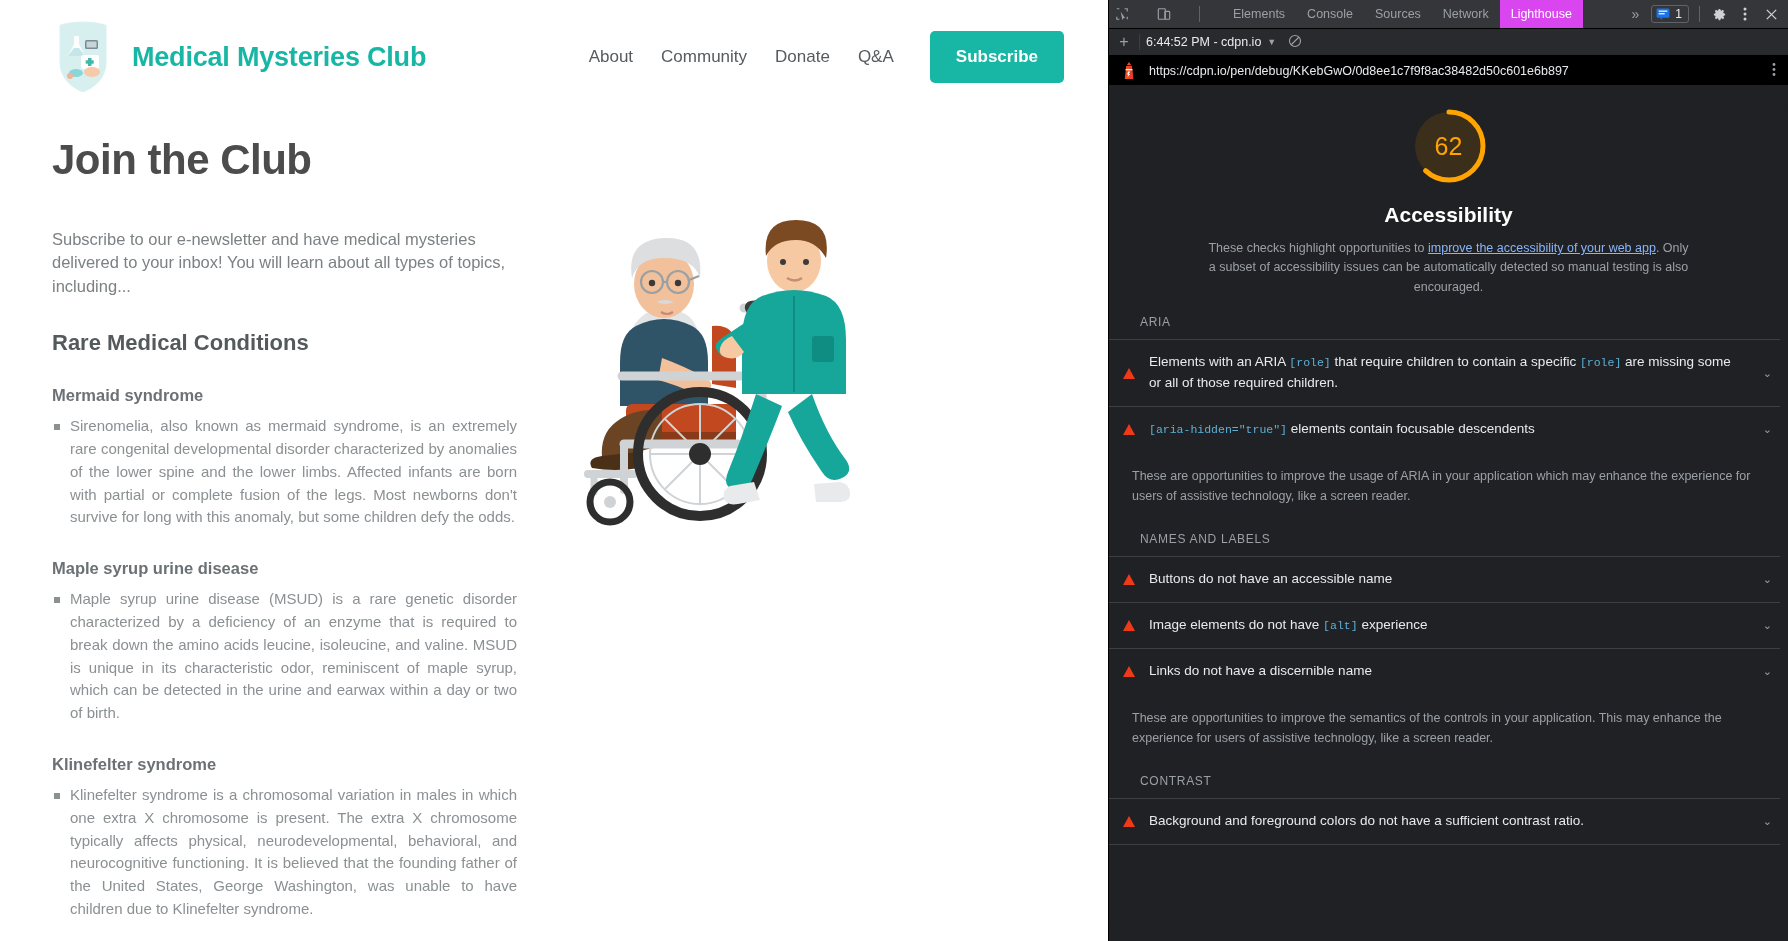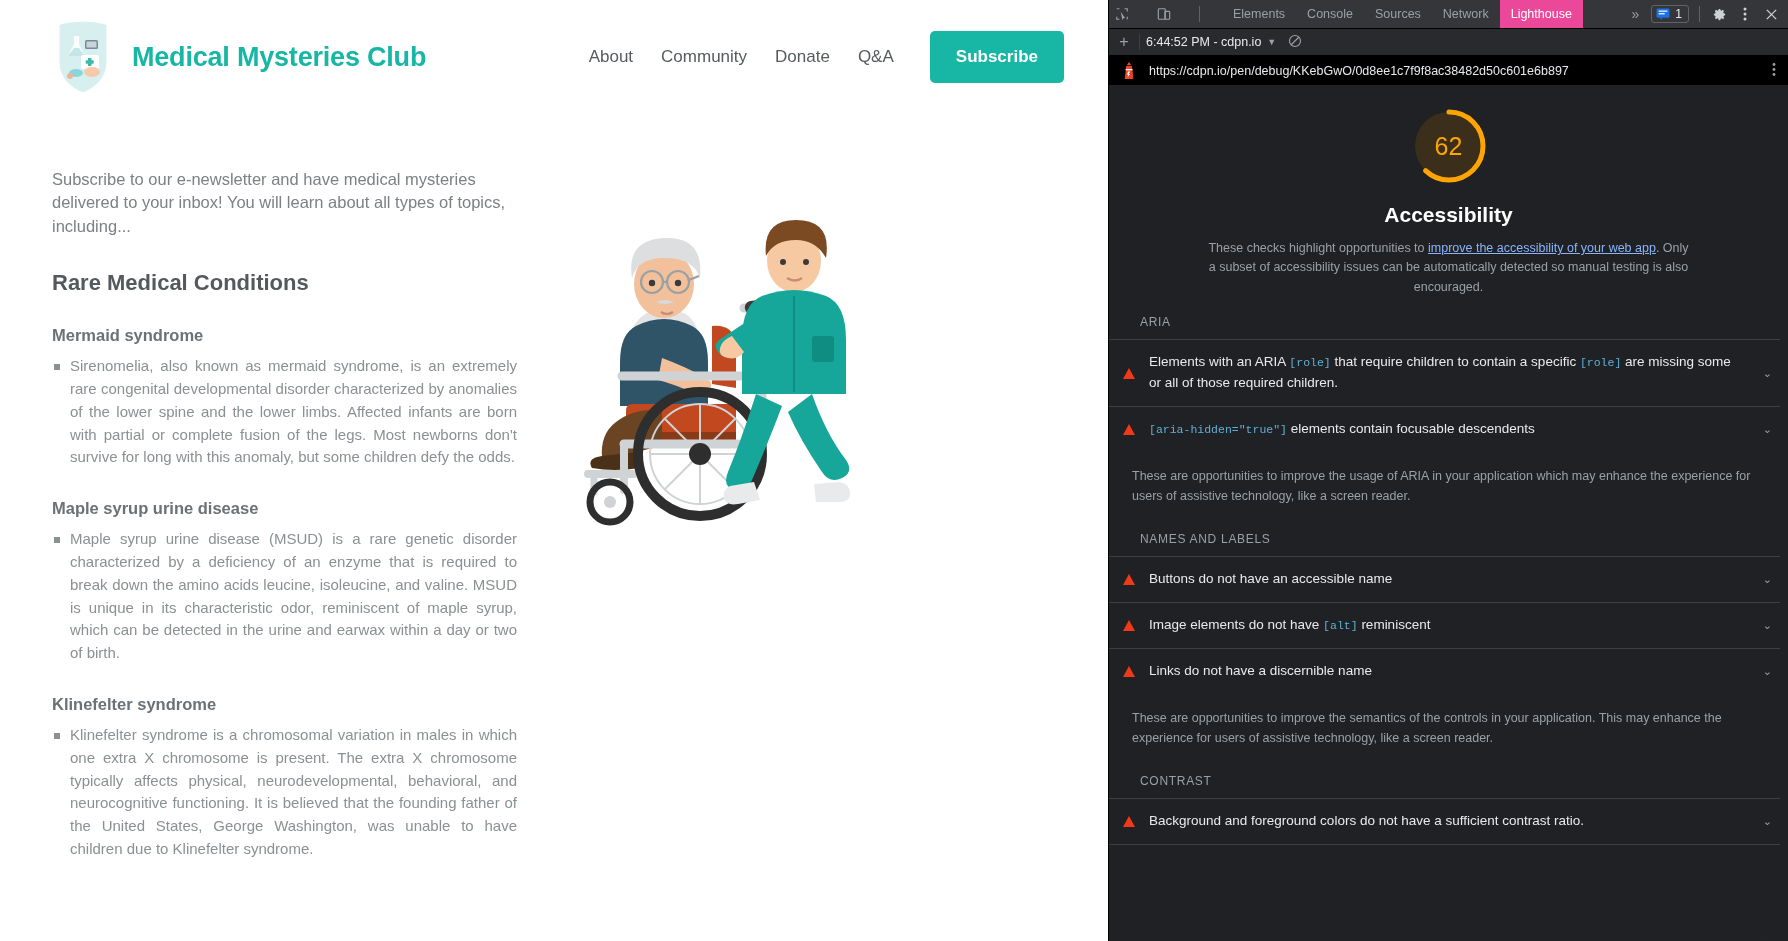--- a/index.html
+++ b/index.html
@@ -113,21 +113,21 @@
     width: 26px; height: 26px; display: flex; align-items: center; justify-content: center;
     cursor: pointer;
   }
   .dt-sep { width: 1px; height: 16px; background: #5f6368; margin: 0 6px; }
   .dt-tabs { display: flex; align-items: stretch; height: 28px; }
   .dt-tab {
     padding: 0 11px; display: flex; align-items: center;
     color: #9aa0a6; font-size: 12.5px; cursor: pointer;
     white-space: nowrap;
   }
-  .dt-tab.active { background: #ec4899; color: #fff; }
+  .dt-tab.active { background: #d946ef; color: #fff; }
   .dt-toolbar-right { margin-left: auto; display: flex; align-items: center; padding-right: 4px; }
   .dt-more { color: #9aa0a6; font-size: 14px; padding: 0 8px; cursor: pointer; }
   .badge-pill {
     display: flex; align-items: center; gap: 5px;
     border: 1px solid #5f6368; border-radius: 3px;
     padding: 1px 6px 1px 4px; margin: 0 4px; cursor: pointer;
   }
   .badge-count { color: #e8eaed; font-size: 12px; }
 
   .dt-subbar {
@@ -232,20 +232,21 @@
         <a class="nav-link">About</a>
         <a class="nav-link">Community</a>
         <a class="nav-link">Donate</a>
         <a class="nav-link">Q&amp;A</a>
         <button class="btn-subscribe-top">Subscribe</button>
       </div>
     </div>
 
     <div class="content">
       <div class="col-left">
+        <h1 class="page-title">Join the Club</h1>
         <p class="intro">Subscribe to our e-newsletter and have medical mysteries delivered to your inbox! You will learn about all types of topics, including...</p>
         <h2 class="section-title">Rare Medical Conditions</h2>
 
         <h3 class="cond-title">Mermaid syndrome</h3>
         <ul class="cond-list">
           <li>Sirenomelia, also known as mermaid syndrome, is an extremely rare congenital developmental disorder characterized by anomalies of the lower spine and the lower limbs. Affected infants are born with partial or complete fusion of the legs. Most newborns don't survive for long with this anomaly, but some children defy the odds.</li>
         </ul>
 
         <h3 class="cond-title">Maple syrup urine disease</h3>
         <ul class="cond-list">
@@ -458,21 +459,21 @@
           <div class="fail-tri"></div>
           <div class="audit-text">
             <span>Buttons do not have an accessible name</span>
           </div>
           <div class="chevron">⌄</div>
         </div>
 
         <div class="audit-row">
           <div class="fail-tri"></div>
           <div class="audit-text">
-            <span>Image elements do not have </span><span class="code">[alt]</span><span> reminiscent</span>
+            <span>Image elements do not have </span><span class="code">[alt]</span><span> experience</span>
           </div>
           <div class="chevron">⌄</div>
         </div>
 
         <div class="audit-row">
           <div class="fail-tri"></div>
           <div class="audit-text">
             <span>Links do not have a discernible name</span>
           </div>
           <div class="chevron">⌄</div>

